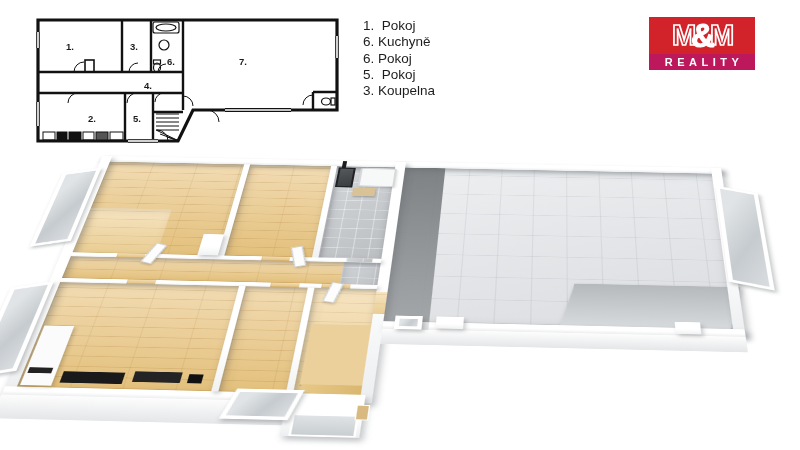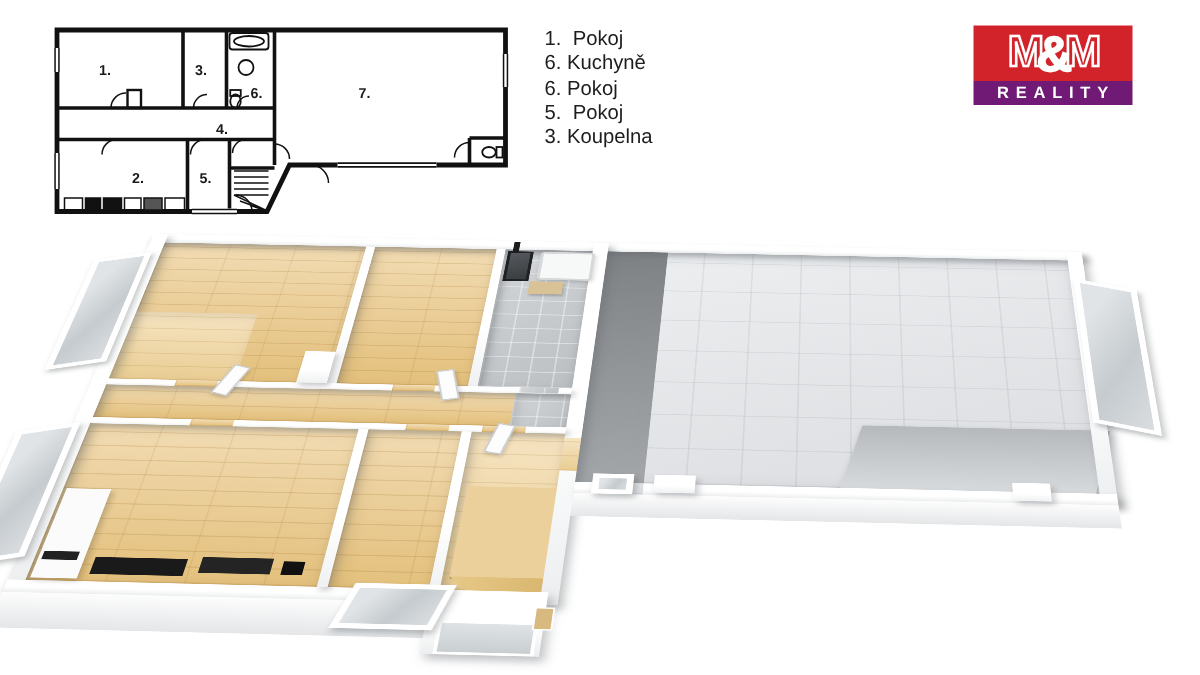--- a/index.html
+++ b/index.html
@@ -11,21 +11,21 @@
   .plan2d text{font-family:"Liberation Sans",sans-serif;font-size:9.5px;font-weight:600;fill:#1a1a1a;}
 
   .legend{position:absolute;left:363px;top:18px;margin:0;padding:0;list-style:none;}
   .legend li{white-space:pre;font-size:13.5px;line-height:16.3px;color:#1d1d1d;font-weight:500;}
 
   .logo{position:absolute;left:649px;top:17px;width:106px;box-shadow:0 0 0 1px rgba(255,255,255,0);}
   .logo-top{height:37px;background:#d2232a;display:flex;align-items:center;justify-content:center;}
   .logo-top span{font-weight:bold;font-size:29px;line-height:1;color:#d2232a;
                  -webkit-text-stroke:1.7px #ffffff;letter-spacing:-2px;}
   .logo-top .amp{color:#ffffff;-webkit-text-stroke:1.2px #ffffff;font-size:33px;margin:0 -3px;position:relative;z-index:2;}
-  .logo-bottom{height:16px;background:#701a75;color:#fff;display:flex;align-items:center;justify-content:center;
+  .logo-bottom{height:16px;background:#be185d;color:#fff;display:flex;align-items:center;justify-content:center;
                font-size:11px;font-weight:bold;letter-spacing:4.5px;padding-left:4px;}
 
   
   .scene{position:absolute;left:10px;top:150px;width:780px;height:300px;
          perspective:1600px;perspective-origin:62% 0%;}
   .plan3d{position:absolute;left:90px;top:12px;width:620px;height:380px;
           transform-origin:310px 0;transform:rotateX(56deg) rotateZ(2deg);}
   .p3{position:absolute;}
 
   .wood{background-color:#ebce98;background-image:

